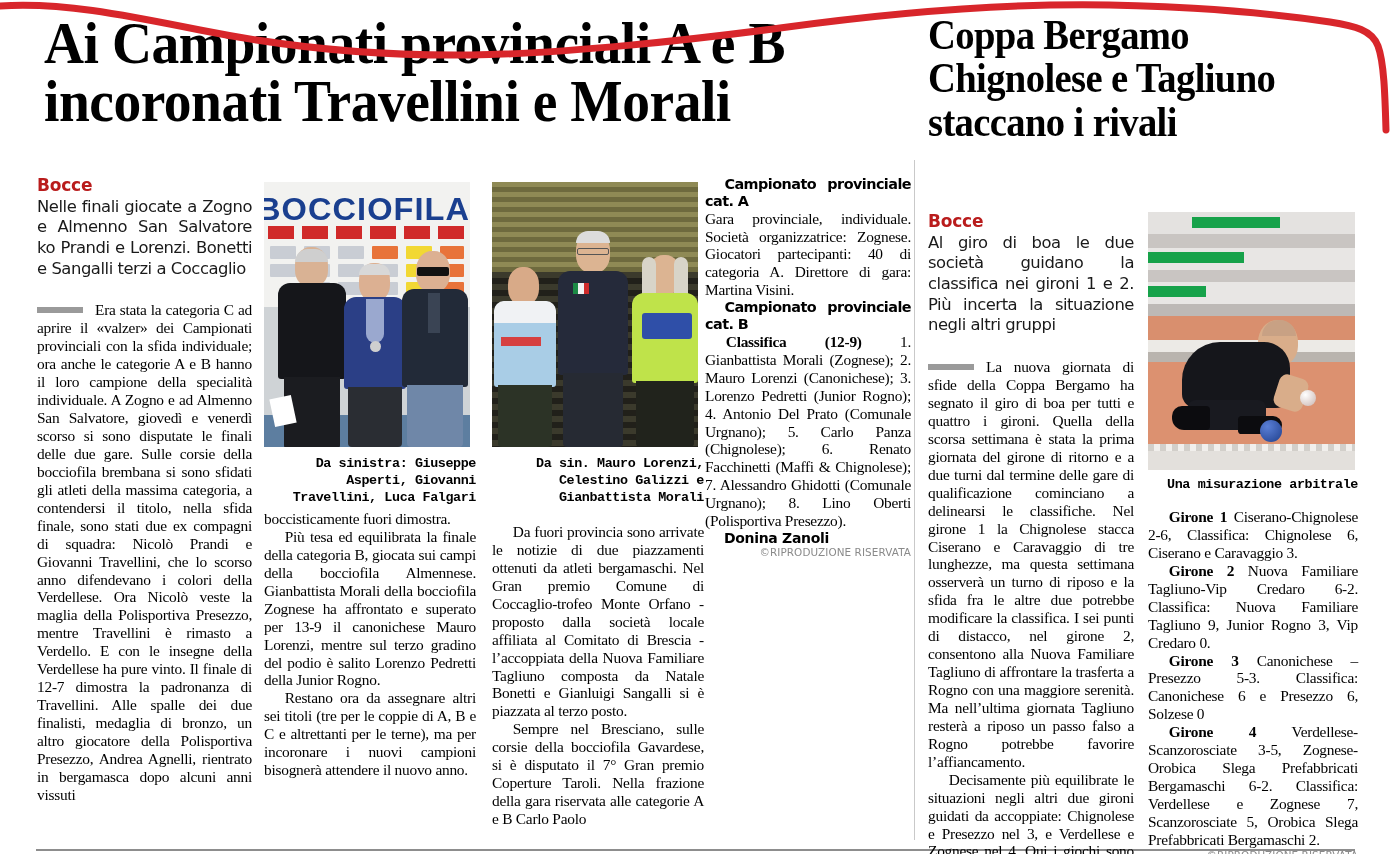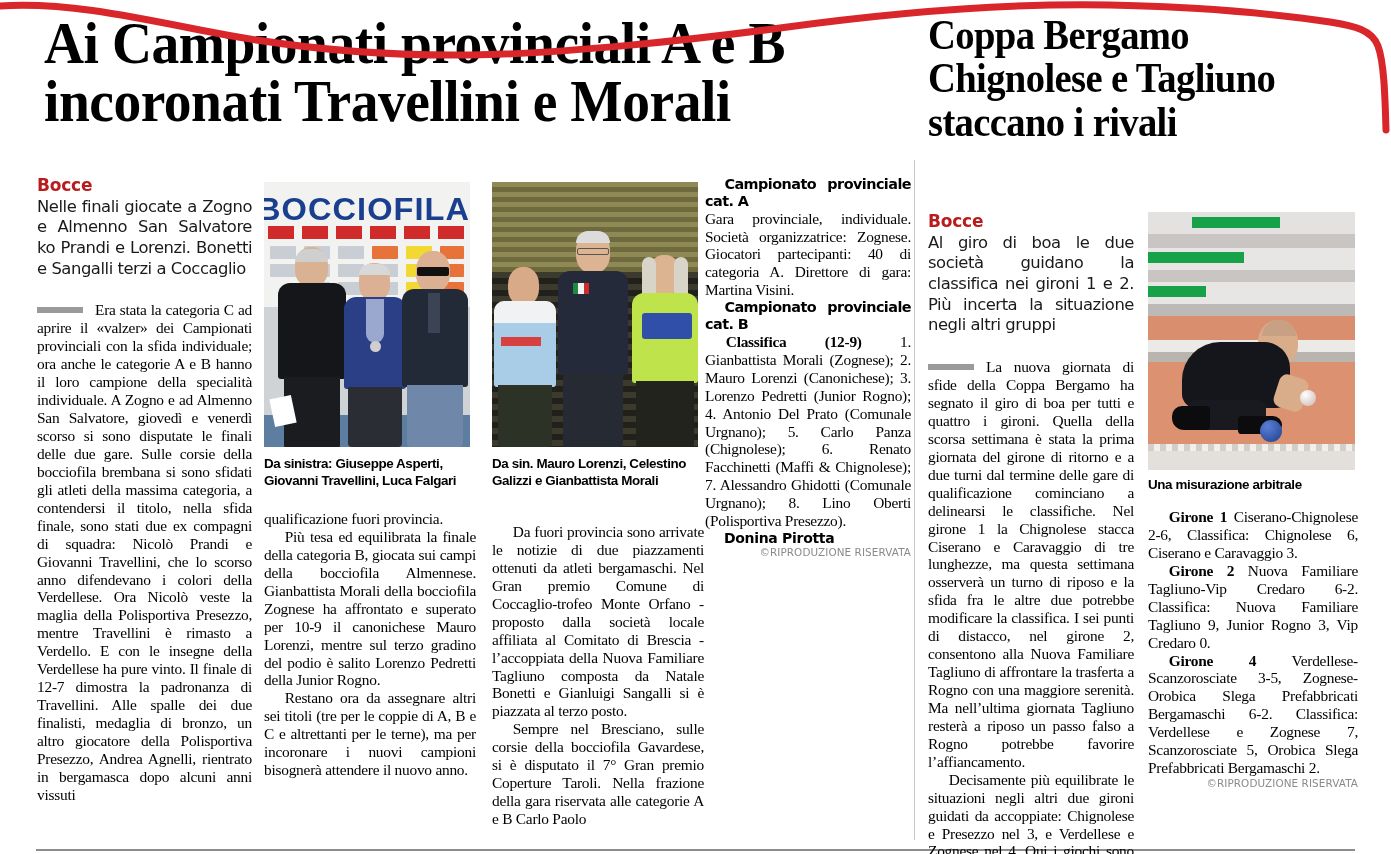--- a/index.html
+++ b/index.html
@@ -88,23 +88,23 @@
     font-family:"DejaVu Sans", sans-serif;
     font-size:10.4px; color:#8a8a8a; letter-spacing:0.1px;
     text-align:right; margin-top:10px; text-indent:0;
   }
   b.cls { font-weight:700; }
 
   
   .photo { position:absolute; overflow:hidden; background:#ddd; }
   .caption {
     position:absolute;
-    font-family:Liberation Sans, sans-serif;
+    font-family:Liberation Mono, monospace;
     font-weight:700; font-size:13.4px; line-height:1.27;
-    letter-spacing:-0.4px; color:#000;
+    letter-spacing:-0.4px; color:#000;text-align:right;
   }
 
   
   .p1-bg { position:absolute; inset:0; background:#cfd3d6; }
   .p1-banner { position:absolute; left:0; top:0; width:100%; height:47%; background:#f2f2f0; }
   .p1-bantext {
     position:absolute; left:-7px; top:10px; width:108%;
     font-family:"Liberation Sans", sans-serif; font-weight:700;
     font-size:31px; letter-spacing:1px; color:#1a3f8f;
     transform:scaleX(1.05); transform-origin:left top; white-space:nowrap;
@@ -211,22 +211,22 @@
       <div class="head" style="left:14px; top:2px; width:34px; height:41px; background:#dcb092;"></div>
       <div style="position:absolute;left:15px;top:18px;width:32px;height:9px;background:#111;border-radius:2px;"></div>
       <div class="torso" style="left:0; top:40px; width:66px; height:98px; background:#222a38;"></div>
       <div style="position:absolute;left:26px;top:44px;width:12px;height:40px;background:#3a4454;"></div>
       <div class="legs" style="left:5px; top:136px; width:56px; height:62px; background:#6f87a8;"></div>
     </div>
   </div>
   <div class="caption" style="left:264px; top:455px; width:212px;">Da sinistra: Giuseppe Asperti, Giovanni Travellini, Luca Falgari</div>
 
   <div class="col" style="left:264px; top:510px; width:212px;">
-    <p class="noind">qualificazione fuori provincia.</p>
-    <p>Più tesa ed equilibrata la finale della categoria B, giocata sui campi della bocciofila Almennese. Gianbattista Morali della bocciofila Zognese ha affrontato e superato per 10-9 il canonichese Mauro Lorenzi, mentre sul terzo gradino del podio è salito Lorenzo Pedretti della Junior Rogno.</p>
+    <p class="noind">boccisticamente fuori dimostra.</p>
+    <p>Più tesa ed equilibrata la finale della categoria B, giocata sui campi della bocciofila Almennese. Gianbattista Morali della bocciofila Zognese ha affrontato e superato per 13-9 il canonichese Mauro Lorenzi, mentre sul terzo gradino del podio è salito Lorenzo Pedretti della Junior Rogno.</p>
     <p>Restano ora da assegnare altri sei titoli (tre per le coppie di A, B e C e altrettanti per le terne), ma per incoronare i nuovi campioni bisognerà attendere il nuovo anno.</p>
   </div>
 
   <div class="photo" style="left:492px; top:182px; width:206px; height:265px;">
     <div class="p2-bg"></div>
     <div class="p2-shutter"></div>
     <div class="p2-racks"></div>
 
     <div class="person" style="left:2px; width:62px; height:186px;">
       <div class="head" style="left:14px; top:6px; width:31px; height:38px; background:#d8aa88;"></div>
@@ -259,21 +259,21 @@
   <div class="col" style="left:492px; top:523px; width:212px;">
     <p>Da fuori provincia sono arrivate le notizie di due piazzamenti ottenuti da atleti bergamaschi. Nel Gran premio Comune di Coccaglio-trofeo Monte Orfano - proposto dalla società locale affiliata al Comitato di Brescia - l’accoppiata della Nuova Familiare Tagliuno composta da Natale Bonetti e Gianluigi Sangalli si è piazzata al terzo posto.</p>
     <p>Sempre nel Bresciano, sulle corsie della bocciofila Gavardese, si è disputato il 7° Gran premio Coperture Taroli. Nella frazione della gara riservata alle categorie A e B Carlo Paolo</p>
   </div>
 
   <div class="col" style="left:705px; top:176px; width:206px;">
     <p class="subhead">Campionato provinciale cat. A</p>
     <p class="noind">Gara provinciale, individuale. Società organizzatrice: Zognese. Giocatori partecipanti: 40 di categoria A. Direttore di gara: Martina Visini.</p>
     <p class="subhead">Campionato provinciale cat. B</p>
     <p><b class="cls">Classifica (12-9)</b><span> 1. Gianbattista Morali (Zognese); 2. Mauro Lorenzi (Canonichese); 3. Lorenzo Pedretti (Junior Rogno); 4. Antonio Del Prato (Comunale Urgnano); 5. Carlo Panza (Chignolese); 6. Renato Facchinetti (Maffi &amp; Chignolese); 7. Alessandro Ghidotti (Comunale Urgnano); 8. Lino Oberti (Polisportiva Presezzo).</span></p>
-    <p class="byline">Donina Pirotta</p>
+    <p class="byline">Donina Zanoli</p>
     <p class="copyright">©RIPRODUZIONE RISERVATA</p>
   </div>
 
   <div class="col" style="left:928px; top:212px; width:206px;">
     <div class="kicker">Bocce</div>
     <div class="standfirst">Al giro di boa le due società guidano la classifica nei gironi 1 e 2. Più incerta la situazione negli altri gruppi</div>
     <p class="lead" style="margin-top:22px;"><span class="dash"></span><span>La nuova giornata di sfide della Coppa Bergamo ha segnato il giro di boa per tutti e quattro i gironi. Quella della scorsa settimana è stata la prima giornata del girone di ritorno e a due turni dal termine delle gare di qualificazione cominciano a delinearsi le classifiche. Nel girone 1 la Chignolese stacca Ciserano e Caravaggio di tre lunghezze, ma questa settimana osserverà un turno di riposo e la sfida fra le altre due potrebbe modificare la classifica. I sei punti di distacco, nel girone 2, consentono alla Nuova Familiare Tagliuno di affrontare la trasferta a Rogno con una maggiore serenità. Ma nell’ultima giornata Tagliuno resterà a riposo un passo falso a Rogno potrebbe favorire l’affiancamento.</span></p>
     <p>Decisamente più equilibrate le situazioni negli altri due gironi guidati da accoppiate: Chignolese e Presezzo nel 3, e Verdellese e Zognese nel 4. Qui i giochi sono decisamente aperti</p>
   </div>
 
@@ -305,20 +305,21 @@
     </div>
     <div class="ball" style="left:112px; top:208px; width:22px; height:22px; background:radial-gradient(circle at 34% 30%, #5a7fd6, #1f3f8c);"></div>
     <div class="ball" style="left:152px; top:178px; width:16px; height:16px; background:radial-gradient(circle at 34% 30%, #ffffff, #c9b5b0);"></div>
     <div style="position:absolute;left:0;top:232px;width:100%;height:7px;background:repeating-linear-gradient(to right,#d2cfca 0 6px,#f1efec 6px 12px);"></div>
   </div>
   <div class="caption" style="left:1148px; top:476px; width:210px;">Una misurazione arbitrale</div>
 
   <div class="col" style="left:1148px; top:508px; width:210px;">
     <p><b class="cls">Girone 1</b><span> Ciserano-Chignolese 2-6, Classifica: Chignolese 6, Ciserano e Caravaggio 3.</span></p>
     <p><b class="cls">Girone 2</b><span> Nuova Familiare Tagliuno-Vip Credaro 6-2. Classifica: Nuova Familiare Tagliuno 9, Junior Rogno 3, Vip Credaro 0.</span></p>
+    <p><b class="cls">Girone 3</b><span> Canonichese – Presezzo 5-3. Classifica: Canonichese 6 e Presezzo 6, Solzese 0</span></p>
     <p><b class="cls">Girone 4</b><span> Verdellese-Scanzorosciate 3-5, Zognese-Orobica Slega Prefabbricati Bergamaschi 6-2. Classifica: Verdellese e Zognese 7, Scanzorosciate 5, Orobica Slega Prefabbricati Bergamaschi 2.</span></p>
     <p class="copyright">©RIPRODUZIONE RISERVATA</p>
   </div>
 
   <svg class="red-annot" viewBox="0 0 1391 854" preserveAspectRatio="none">
     <path d="M 0,6 C 60,2 120,14 200,30 C 300,50 390,56 470,55 C 560,54 690,40 780,28 C 860,17 960,7 1050,5 C 1140,3 1250,10 1330,22 C 1355,26 1372,30 1378,46 C 1384,62 1385,95 1386,130" fill="none" stroke="#d8262b" stroke-width="7" stroke-linecap="round" stroke-linejoin="round"></path>
   </svg>
 
 </div>
 

